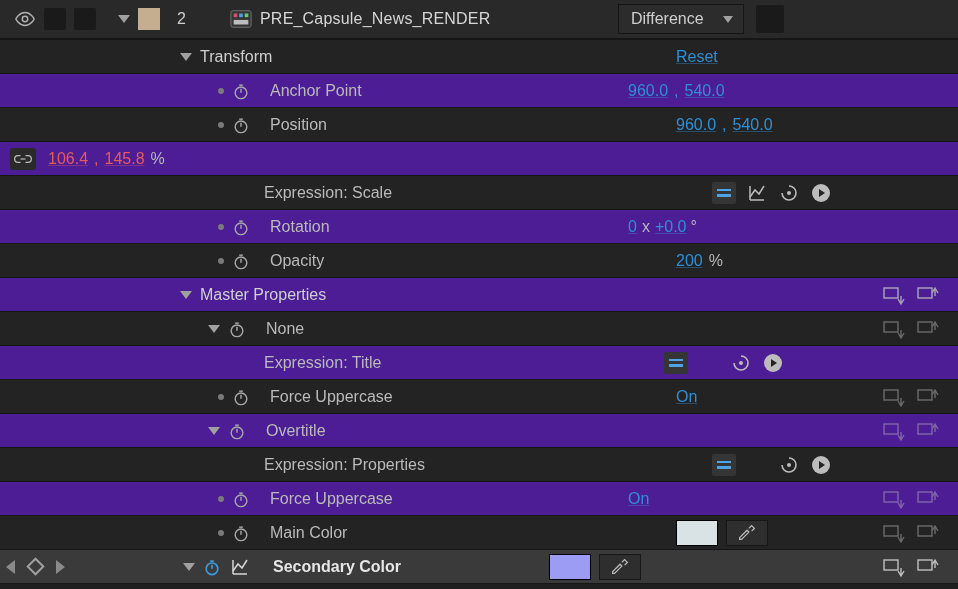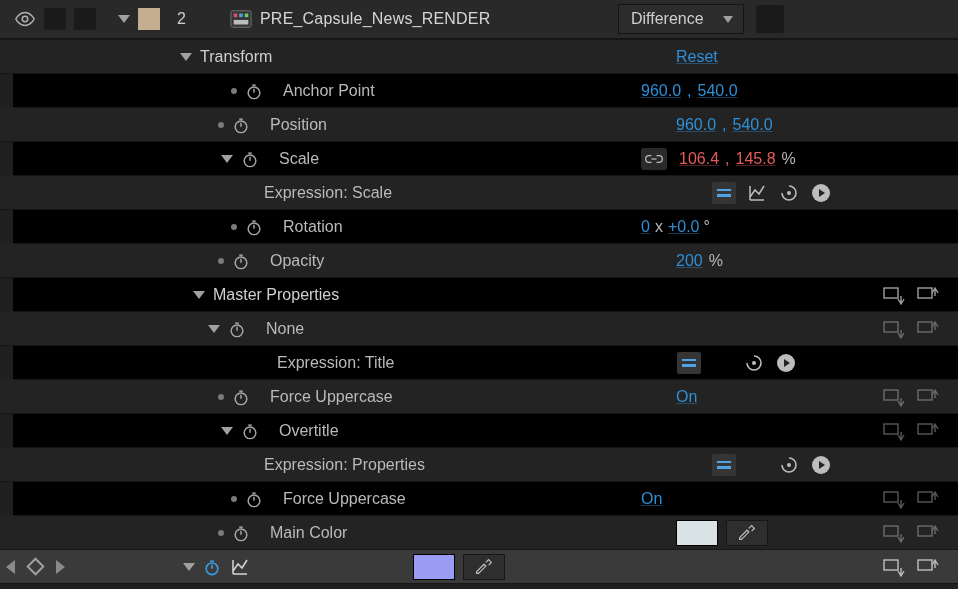--- a/index.html
+++ b/index.html
@@ -1,20 +1,20 @@
 <!DOCTYPE html>
 <html><head>
 <meta charset="utf-8">
 <style>
   * { box-sizing: border-box; margin: 0; padding: 0; font-family: -apple-system, "Segoe UI", "Helvetica Neue", Arial, sans-serif; }
   body { background: #1f1f1f; color: #b8b8b8; font-size: 16px; width: 958px; height: 589px; overflow: hidden; user-select: none; }
   .panel { display: flex; flex-direction: column; width: 100%; height: 100%; }
   .row { display: flex; align-items: center; height: 34px; border-bottom: 1px solid #161616; position: relative; }
   .row-dark { background: #232323; gap: 48px; }
-  .row-darker { background: #000000; margin-left: 13px; }
+  .row-darker { background: #4c1d95; }
   .row-header { background: #292929; height: 40px; border-bottom: 2px solid #161616; }
   .row-selected { background: #3a3a3a; }
   .name-col { display: flex; align-items: center; flex-shrink: 0; width: 618px; padding-left: 0; gap: 8px; height: 100%; }
   .value-col { display: flex; align-items: center; gap: 4px; flex-grow: 1; padding-left: 10px; }
   .right-icons { position: absolute; right: 18px; display: flex; gap: 10px; align-items: center; }
   .spacer { display: inline-block; height: 1px; }
   .eye { width: 22px; height: 22px; position: relative; opacity: 0.85; }
   .eye svg { width: 22px; height: 22px; }
   .blank-box { width: 22px; height: 22px; background: #1a1a1a; border-radius: 2px; }
   .arrow-down { width: 0; height: 0; border-left: 6px solid transparent; border-right: 6px solid transparent; border-top: 8px solid #a0a0a0; }
@@ -142,33 +142,20 @@
       <span class="prop-name">Position</span>
     </div>
     <div class="value-col">
       <span class="blue-link">960.0</span>
         <span class="comma">,</span>
         <span class="blue-link">540.0</span>
     </div>
   </div>
 
   <div class="row row-darker">
-    <div class="name-col">
-      <span class="spacer" style="width:200px"></span>
-      <span class="arrow-down"></span>
-      <span class="stopwatch">
-          <svg viewBox="0 0 20 20" fill="none">
-            <circle cx="10" cy="12" r="6.5" stroke="#a8a8a8" stroke-width="1.6"></circle>
-            <path d="M10 12V7.5" stroke="#a8a8a8" stroke-width="1.6"></path>
-            <path d="M8 3.5h4" stroke="#a8a8a8" stroke-width="1.6"></path>
-          </svg>
-        </span>
-      <span class="spacer" style="width:4px"></span>
-      <span class="prop-name">Scale</span>
-    </div>
     <div class="value-col">
       <span class="link-icon">
           <svg viewBox="0 0 24 14" fill="none">
             <path d="M9 7H15" stroke="#bcbcbc" stroke-width="1.5"></path>
             <path d="M9 3H6a4 4 0 000 8h3M15 3h3a4 4 0 010 8h-3" stroke="#bcbcbc" stroke-width="1.5"></path>
           </svg>
         </span>
       <span class="spacer" style="width:4px"></span>
       <span class="red-link">106.4</span>
         <span class="comma red">,</span>
@@ -514,20 +501,21 @@
             <path d="M8 3.5h4" stroke="#3d9de0" stroke-width="1.8"></path>
           </svg>
         </span>
       <span class="graph-icon">
           <svg viewBox="0 0 20 20" fill="none">
             <path d="M3 17V3M3 17h14" stroke="#d6d6d6" stroke-width="1.5"></path>
             <path d="M3 14l5-7 4 4 5-8" stroke="#d6d6d6" stroke-width="1.5"></path>
           </svg>
         </span>
       <span class="spacer" style="width:6px"></span>
+      <span class="prop-name" style="color:#e6e6e6; font-weight:600">Secondary Color</span>
     </div>
     <div class="value-col" style="gap:8px; padding-left:148px;">
       <span class="color-swatch" id="secondary-color-swatch" style="background: rgb(156, 156, 245);"></span>
       <span class="eyedrop">
           <svg viewBox="0 0 24 18" fill="none">
             <path d="M4 14l8-8 2 2-8 8H4v-2z" stroke="#bcbcbc" stroke-width="1.4"></path>
             <path d="M14 4l3-3 3 3-3 3" stroke="#bcbcbc" stroke-width="1.4"></path>
           </svg>
         </span>
     </div>

